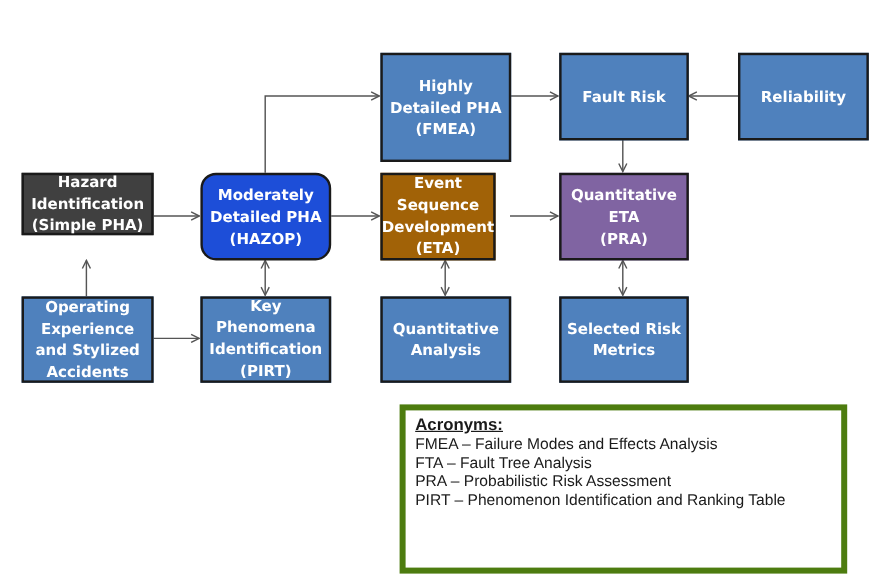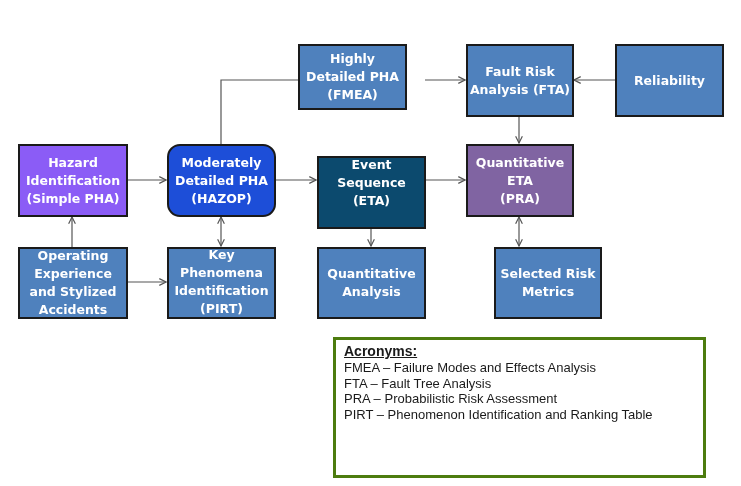--- a/index.html
+++ b/index.html
@@ -20,21 +20,21 @@
       overflow: visible;
     }
     .box span { display: block; white-space: nowrap; }
     .purple { background: #8064a2; }
     .blue { background: #4f81bd; }
     svg.connectors { position: absolute; left: 0; top: 0; width: 741px; height: 486px; }
     .legend {
       position: absolute;
       left: 333px; top: 337px; width: 373px; height: 141px;
       box-sizing: border-box;
-      border: 3px solid #4d7c0f;
+      border: 5px solid #4d7c0f;
       background: #ffffff;
       padding: 4px 8px;
       font-family: "Liberation Sans", sans-serif;
       font-size: 13px;
       line-height: 15.8px;
       color: #1a1a1a;
     }
     .legend .title { font-weight: bold; text-decoration: underline; font-size: 14px; }
     .legend .row { white-space: nowrap; }
   </style>
@@ -68,48 +68,48 @@
     <line x1="128" y1="282" x2="166" y2="282" marker-end="url(#arrowhead)"></line>
 
     <line x1="221" y1="217" x2="221" y2="246" marker-start="url(#arrowhead)" marker-end="url(#arrowhead)"></line>
 
     <line x1="371" y1="217" x2="371" y2="246" marker-start="url(#arrowhead)" marker-end="url(#arrowhead)"></line>
 
     <line x1="519" y1="217" x2="519" y2="246" marker-start="url(#arrowhead)" marker-end="url(#arrowhead)"></line>
   </g>
 </svg>
 
-<div class="box blue" style="left: 298px; top: 44px; width: 109px; height: 66px; background: rgb(79, 129, 189);">
+<div class="box blue" style="left: 317px; top: 44px; width: 109px; height: 91px; background: rgb(79, 129, 189);">
   <span>Highly</span>
   <span>Detailed PHA</span>
   <span>(FMEA)</span>
 </div>
 <div class="box blue" style="left: 466px; top: 44px; width: 108px; height: 73px; background: rgb(79, 129, 189);">
   <span>Fault Risk</span>
-  <span>Analysis (FTA)</span>
 </div>
 <div class="box blue" style="left: 615px; top: 44px; width: 109px; height: 73px; background: rgb(79, 129, 189); gap: 45px;">
   <span>Component</span>
   <span>Reliability</span>
   <span>Data</span>
 </div>
 
-<div class="box purple" style="left: 18px; top: 144px; width: 110px; height: 73px; background: #8b5cf6;">
+<div class="box purple" style="left: 18px; top: 144px; width: 110px; height: 52px; background: #404040;">
   <span>Hazard</span>
   <span>Identification</span>
   <span>(Simple PHA)</span>
 </div>
 <div class="box purple" style="left: 167px; top: 144px; width: 109px; height: 73px; background: #1d4ed8; border-radius: 13px;">
   <span>Moderately</span>
   <span>Detailed PHA</span>
   <span>(HAZOP)</span>
 </div>
-<div class="box purple" style="left: 317px; top: 156px; width: 109px; height: 73px; justify-content: flex-start; padding-top: 0px; background: #0c4a6e;">
+<div class="box purple" style="left: 317px; top: 144px; width: 96px; height: 73px; justify-content: flex-start; padding-top: 0px; background: #a16207;">
   <span style="margin-top:-2px;">Event</span>
   <span>Sequence</span>
+  <span>Development</span>
   <span>(ETA)</span>
 </div>
 <div class="box purple" style="left: 466px; top: 144px; width: 108px; height: 73px; background: rgb(128, 100, 162);">
   <span>Quantitative</span>
   <span>ETA</span>
   <span>(PRA)</span>
 </div>
 
 <div class="box blue" style="left: 18px; top: 247px; width: 110px; height: 72px; justify-content: flex-start; background: rgb(79, 129, 189);">
   <span style="margin-top:-2px;">Operating</span>
@@ -120,21 +120,21 @@
 <div class="box blue" style="left: 167px; top: 247px; width: 109px; height: 72px; justify-content: center; background: rgb(79, 129, 189);">
   <span style="margin-top:-2px;">Key</span>
   <span>Phenomena</span>
   <span>Identification</span>
   <span>(PIRT)</span>
 </div>
 <div class="box blue" style="left: 317px; top: 247px; width: 109px; height: 72px; background: rgb(79, 129, 189);">
   <span>Quantitative</span>
   <span>Analysis</span>
 </div>
-<div class="box blue" style="left: 466px; top: 247px; width: 108px; height: 72px; background: rgb(79, 129, 189); margin-left: 28px;">
+<div class="box blue" style="left: 466px; top: 247px; width: 108px; height: 72px; background: rgb(79, 129, 189);">
   <span>Selected Risk</span>
   <span>Metrics</span>
 </div>
 
 <div class="legend">
   <div class="title">Acronyms:</div>
   <div class="row">FMEA – Failure Modes and  Effects Analysis</div>
   <div class="row">FTA – Fault  Tree Analysis</div>
   <div class="row">PRA – Probabilistic Risk Assessment</div>
   <div class="row">PIRT – Phenomenon Identification and Ranking Table</div>

